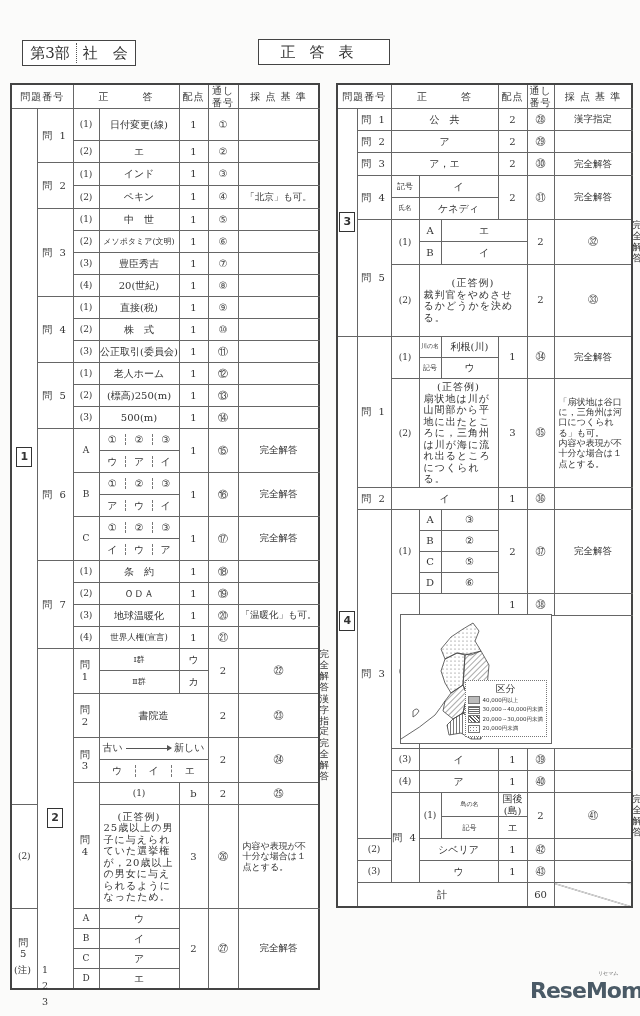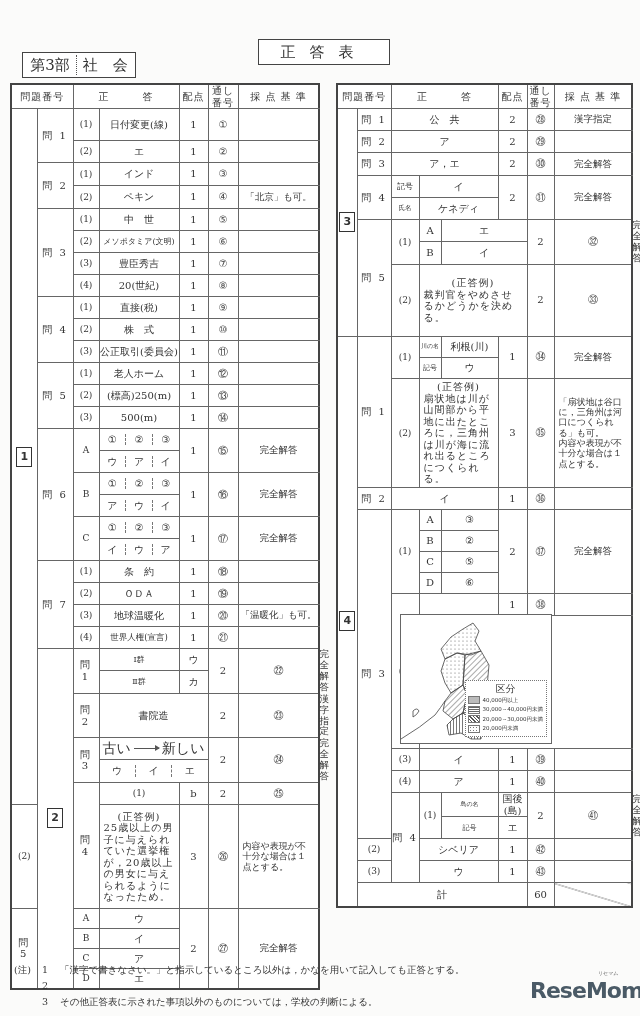--- a/index.html
+++ b/index.html
@@ -1,38 +1,38 @@
 <!DOCTYPE html>
 <html><head>
 <meta charset="utf-8">
 <style>
   html, body { margin:0; padding:0; }
   body { width:640px; height:1016px; background:#fbfbfa; position:relative; overflow:hidden;
          font-family:"DejaVu Serif", "Liberation Serif", serif; color:#333; }
   .hdr-box { position:absolute; border:1.5px solid #444; background:#fff; display:flex; align-items:center; justify-content:center; font-size:15px; color:#333; }
-  #subject-box { left:22px; top:52px; width:112px; height:24px;justify-content:center; }
+  #subject-box { left:22px; top:40px; width:112px; height:24px;justify-content:center; }
   #subject-box .sep { border-left:1.5px dotted #555; height:20px; margin:0 6px; }
   #title-box { left:258px; top:39px; width:130px; height:24px; letter-spacing:14px; font-size:15px; }
   table.ans { position:absolute; border-collapse:collapse; table-layout:fixed; background:#fff; font-size:10px; }
   table.ans td, table.ans th { border:1px solid #666; text-align:center; vertical-align:middle; padding:0; line-height:1.15; font-weight:normal; }
   table.ans { border:2px solid #444; }
   table.ans th { height:23px; font-size:10px; letter-spacing:1px; }
   .thin-small { font-size:8px; line-height:1.0; }
   .sec-box { display:inline-block; border:1.5px solid #333; width:14px; height:18px; line-height:18px; font-size:11px; font-family:"DejaVu Sans", sans-serif; font-weight:bold; background:#fff; }
   .q { font-size:10px; letter-spacing:2px;margin-top:36px; }
   .sub { font-size:9px; }
   .num { font-size:10px; color:#444; }
   .crit { font-size:9.5px; }
   .note { text-align:left !important; padding:18px 4px !important; font-size:9px; line-height:1.25; }
   .essay { text-align:left !important; padding:2px 4px !important; font-size:10px; line-height:1.22; letter-spacing:1px;margin-left:44px; }
   .dotted-b { border-bottom:1px dashed #777 !important; }
   .seq { display:flex; height:100%; }
   .seq span { flex:1; display:flex; align-items:center; justify-content:center; }
   .seq span + span { border-left:1px dashed #777; }
-  .arrow-row { font-size:14px; display:flex; align-items:center; justify-content:space-between; padding:0 3px; }
+  .arrow-row { font-size:10px; display:flex; align-items:center; justify-content:space-between; padding:0 3px;font-family:Liberation Mono, monospace; }
   .arrow-row .line { flex:1; border-top:1px solid #555; margin:0 3px; position:relative; }
   .arrow-row .line::after { content:""; position:absolute; right:-1px; top:-4px; border-left:5px solid #555; border-top:3.5px solid transparent; border-bottom:3.5px solid transparent; }
   .map-box { margin:4px auto; width:150px; height:128px; border:1px solid #666; position:relative; background:#fff; overflow:hidden; }
   .legend { position:absolute; right:4px; bottom:6px; width:76px; border:1px dotted #777; background:#fff; font-size:5.5px; padding:2px; text-align:left; font-family:"DejaVu Sans", sans-serif; }
   .legend .lt { text-align:center; font-size:10px; margin-bottom:2px; }
   .legend .li { display:flex; align-items:center; margin:1.5px 0; }
   .legend .sw { width:10px; height:6px; border:1px solid #777; margin-right:3px; flex-shrink:0; }
   #notes { position:absolute; left:14px; top:962px; width:500px; font-size:9.5px; line-height:16px; color:#333; }
   #notes .row { display:flex; }
   #notes .lab { width:28px; }
@@ -602,27 +602,25 @@
     <td>60</td>
     <td colspan="2" class="diag"></td>
   </tr>
 </tbody>
   </table>
 
 <div id="notes">
   <div class="row">
     <span class="lab">(注)</span>
     <span class="n">1</span>
-    <span>「漢字で書きなさい。」と指示しているところ以外は，かなを用いて記入しても正答とする。</span>
   </div>
   <div class="row">
     <span class="lab"></span>
     <span class="n">2</span>
   </div>
   <div class="row">
     <span class="lab"></span>
     <span class="n">3</span>
-    <span>その他正答表に示された事項以外のものについては，学校の判断による。</span>
   </div>
 </div>
 
 <div id="logo-ruby">リセマム</div>
 <div id="logo">ReseMom</div>
 
 </body></html>

